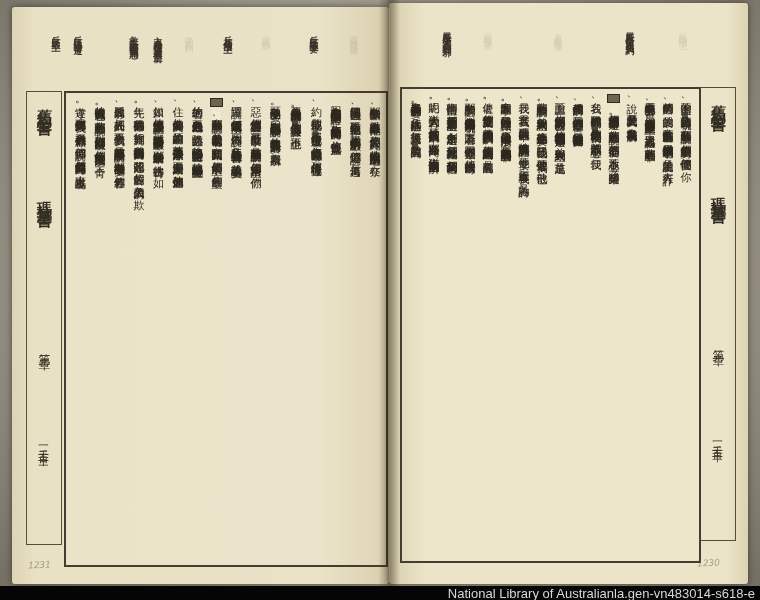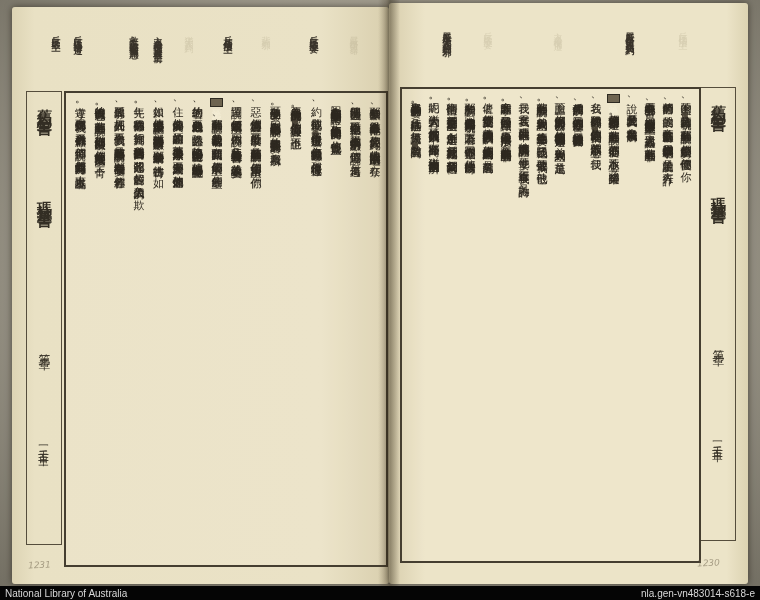--- a/index.html
+++ b/index.html
@@ -38,22 +38,22 @@
   .page-right .strip{right:12px;}
   .strip>div{position:absolute;left:50%;transform:translateX(-50%);
     writing-mode:vertical-rl;text-orientation:upright;color:#332e24;}
   .strip .title{top:5px;font-size:15px;letter-spacing:4px;font-weight:bold;}
   .strip .book{top:97px;font-size:15px;letter-spacing:4px;font-weight:bold;}
   .strip .chap{top:252px;font-size:12px;letter-spacing:2px;}
   .strip .pnum{top:348px;font-size:10.5px;letter-spacing:1.5px;}
   .pencil{position:absolute;z-index:6;font-family:"DejaVu Sans",sans-serif;
     font-style:italic;font-size:9px;color:rgba(105,95,72,.55);transform:rotate(-3deg);}
   .bar{position:absolute;left:0;bottom:0;width:760px;height:14px;background:#050505;z-index:9;
-    display:flex;justify-content:space-between;align-items:center;padding:0 5px;box-sizing:border-box;
-    font-family:"Liberation Sans","DejaVu Sans",sans-serif;font-size:10px;color:#d8d8d8;}
+    display:flex;justify-content:flex-end;align-items:center;padding:0 5px;box-sizing:border-box;
+    font-family:"Liberation Sans","DejaVu Sans",sans-serif;font-size:13px;color:#d8d8d8;}
 </style>
 </head>
 <body>
 
 <div class="scan">
 
   <div class="page page-left">
     <div class="hdrzone">
         <div class="hdr" style="right: 70px; width: 11px;">斥民欺凌妻</div>
         <div class="hdr" style="right: 156px; width: 11px;">斥其煩瀆主</div>

